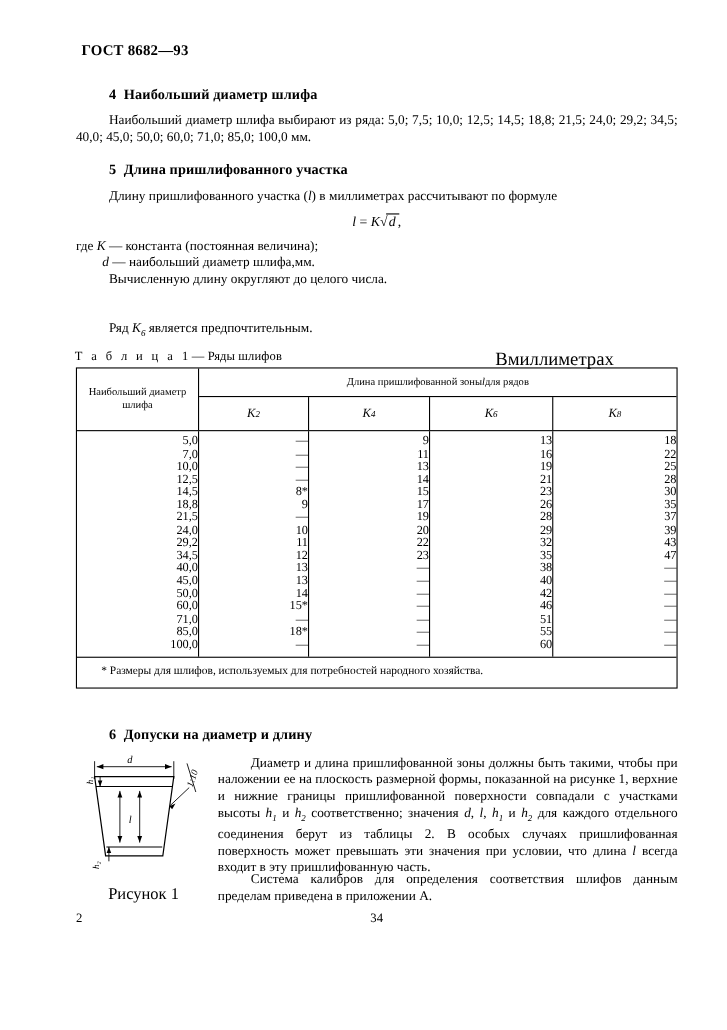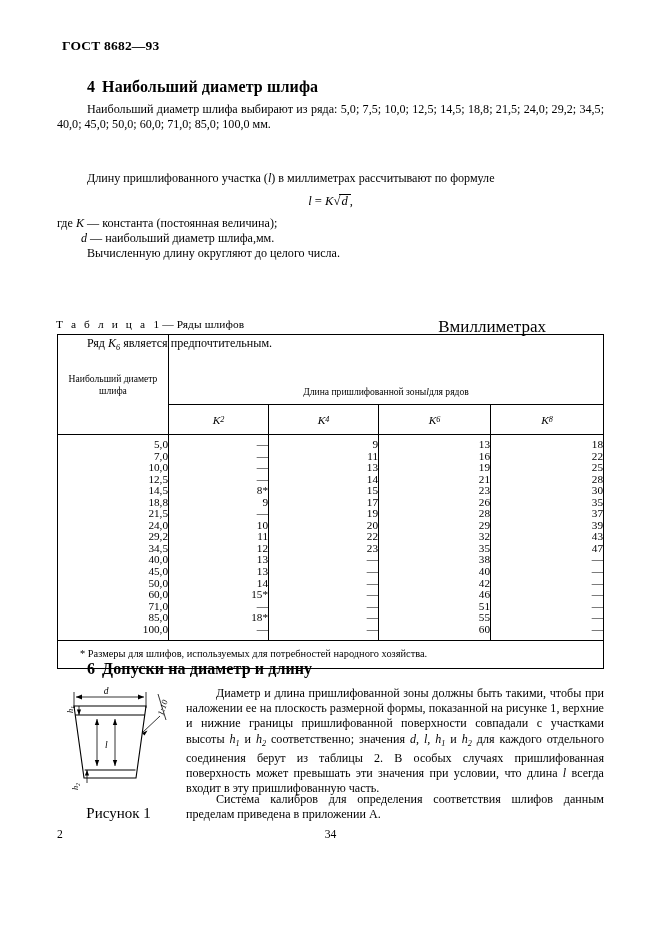--- a/index.html
+++ b/index.html
@@ -10,39 +10,39 @@
   body {
     width: 661px;
     height: 936px;
     position: relative;
     font-family: "Liberation Serif", "DejaVu Serif", serif;
     color: #000000;
     overflow: hidden;
   }
   .page {
     position: absolute;
-    left: 0; top: 0;
+    left: 12px; top: 0;
     width: 603px;
     height: 936px;
   }
 
   
   .doc-code {
     position: absolute;
     left: 62px;
     top: 38px;
     font-size: 13.5px;
     font-weight: bold;
     letter-spacing: 0.2px;
   }
 
   
   .sec-head {
     position: absolute;
-    font-size: 16px;
+    font-size: 13px;
     font-weight: bold;
     letter-spacing: 0.1px;
   }
   .sec-head .num { margin-right: 7px; }
 
   
   .para {
     position: absolute;
     font-size: 12.1px;
     line-height: 15.2px;
@@ -134,21 +134,20 @@
     box-sizing: border-box;
   }
   .tbl .htop {
     height: 26px;
     display: flex;
     align-items: center;
     justify-content: center;
     font-size: 9.6px;
     border-bottom: 1.1px solid #000;
     box-sizing: border-box;
-    margin-top: 44px;
   }
   .tbl .hsub {
     flex: 1;
     display: flex;
     min-height: 29px;
     box-sizing: border-box;
   }
   .tbl .hsub > div {
     display: flex;
     align-items: center;
@@ -212,20 +211,23 @@
 <div class="page">
 
   <div class="doc-code">ГОСТ 8682—93</div>
 
   <div class="sec-head" style="left:87px; top:78px;">
     <span class="num">4</span><span>Наибольший диаметр шлифа</span>
   </div>
 
   <div class="para ind" style="left:57px; top:102px; width:547px;">Наибольший диаметр шлифа выбирают из ряда: 5,0; 7,5; 10,0; 12,5; 14,5; 18,8; 21,5; 24,0; 29,2; 34,5; 40,0; 45,0; 50,0; 60,0; 71,0; 85,0; 100,0 мм.</div>
 
+  <div class="sec-head" style="left:87px; top:146px;">
+    <span class="num">5</span><span>Длина пришлифованного участка</span>
+  </div>
 
   <div class="para ind" style="left:57px; top:171px; width:547px;">
     <span>Длину пришлифованного участка (</span><i class="m">l</i><span>) в миллиметрах рассчитывают по формуле</span>
   </div>
 
   <div class="formula" style="left:0; width:661px; text-align:center; top:193px;">
     <span>l</span>
     <span style="font-style:normal;">=</span>
     <span>K</span><span class="sqrt-wrap"><span class="sqrt-sym">√</span><span class="radicand">d</span></span><span style="font-style:normal;">,</span>
   </div>
@@ -234,21 +236,21 @@
     <span>где</span>&nbsp;<i class="m">K</i>&nbsp;<span>— константа (постоянная величина);</span>
   </div>
 
   <div class="para noind" style="left:57px; top:231px; width:547px; padding-left:24px;">
     <i class="m">d</i>&nbsp;<span>— наибольший диаметр шлифа,мм.</span>
   </div>
 
   <div class="para noind" style="left:57px; top:246px; width:547px; padding-left:30px;">Вычисленную длину округляют до целого числа.</div>
 
 
-  <div class="para noind" style="left:57px; top:291px; width:547px; padding-left:30px;margin-top:45px;">
+  <div class="para noind" style="left:57px; top:291px; width:547px; padding-left:30px;">
     <span>Ряд </span><i class="m">K</i><sub class="m">6</sub><span> является предпочтительным.</span>
   </div>
 
   <div class="tbl-caption">
     <span class="sp">Т а б л и ц а</span>&nbsp;&nbsp;<span>1</span>&nbsp;<span>—</span>&nbsp;<span>Ряды шлифов</span>
   </div>
   <div class="tbl-units">Вмиллиметрах</div>
 
   <div class="tbl">
 

